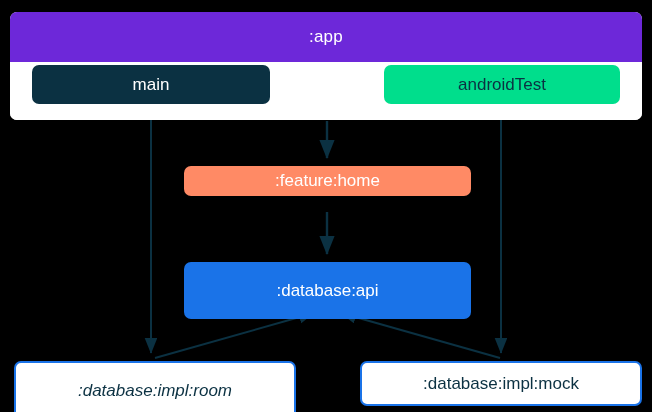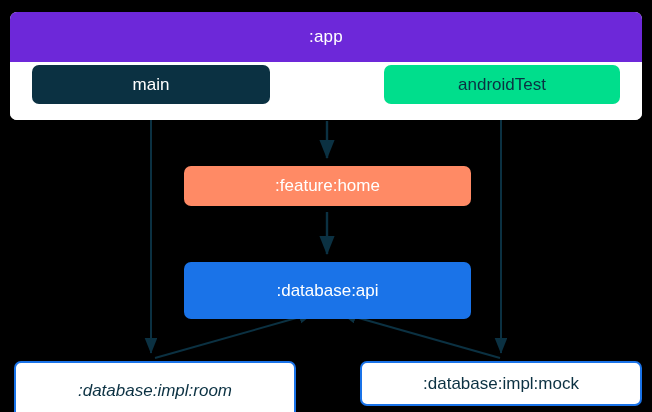--- a/index.html
+++ b/index.html
@@ -78,21 +78,21 @@
     top: 3px;
     width: 236px;
     height: 39px;
     background: #00DE8C;
     color: #0B3142;
   }
   .node-feature-home {
     left: 184px;
     top: 166px;
     width: 287px;
-    height: 40px;
+    height: 30px;
     background: #FF8A65;
     color: #ffffff;
   }
   .node-database-api {
     left: 184px;
     top: 262px;
     width: 287px;
     height: 57px;
     background: #1A73E8;
     color: #ffffff;

